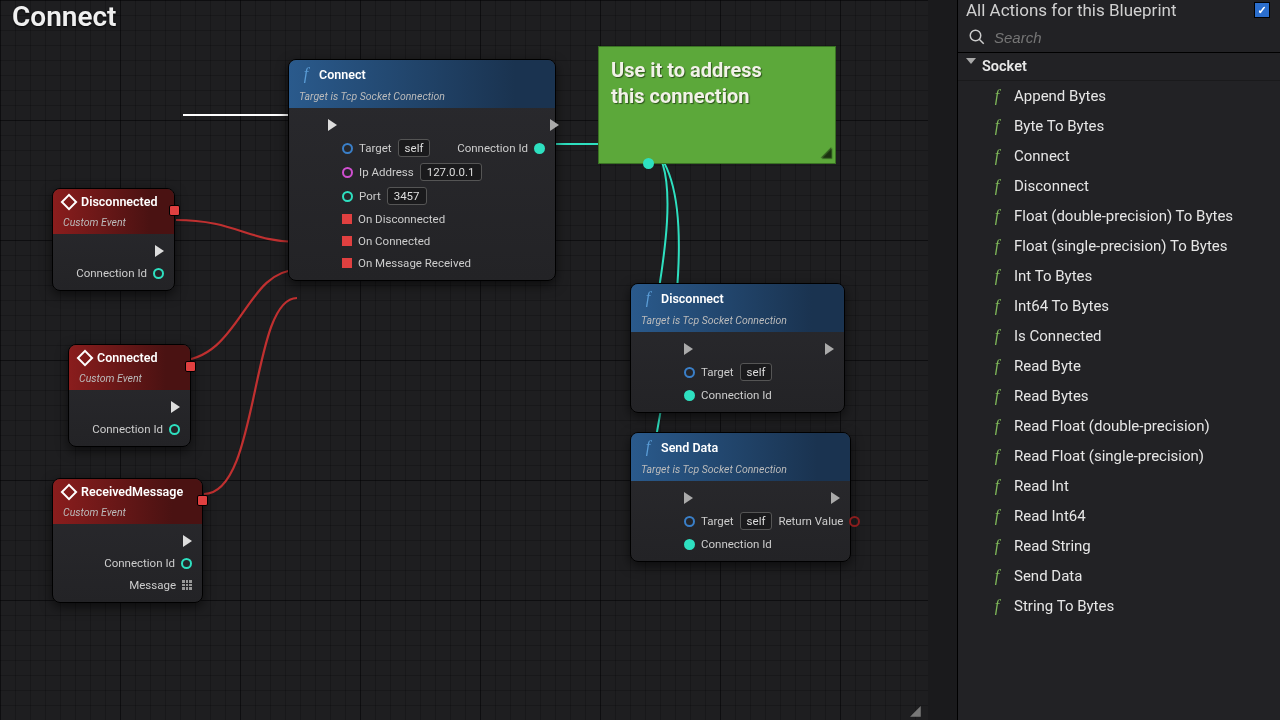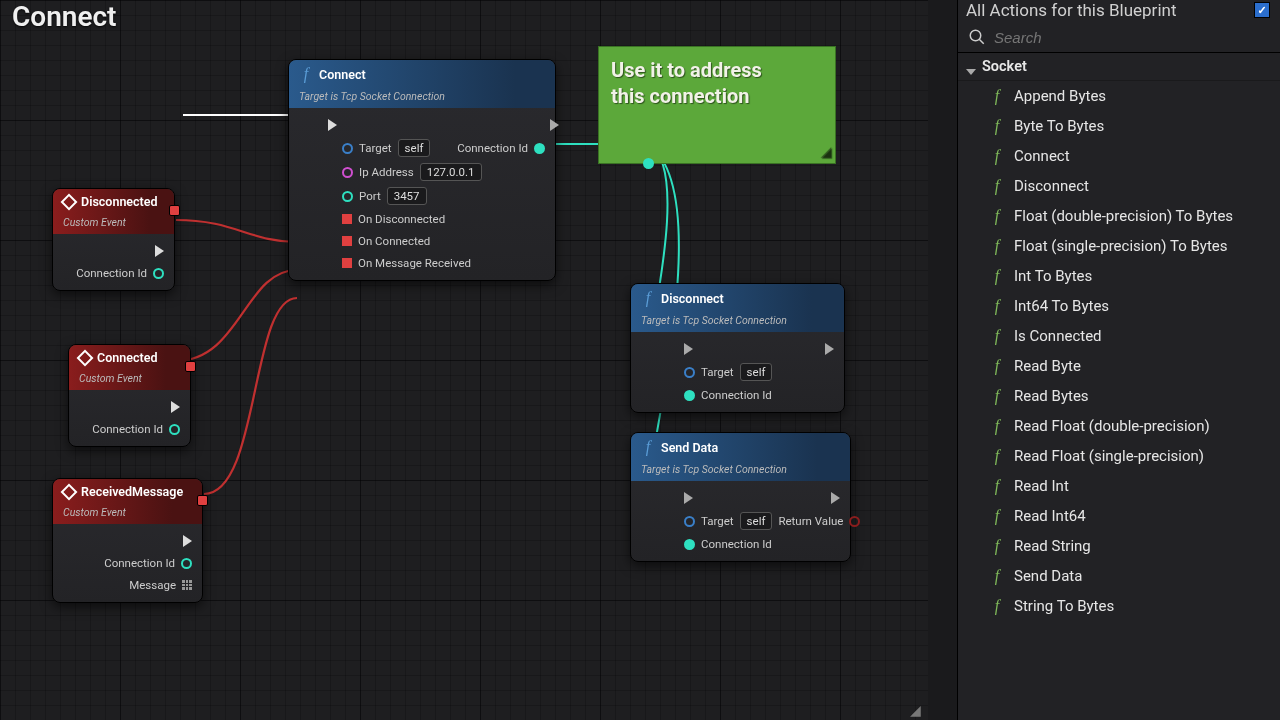--- a/index.html
+++ b/index.html
@@ -192,21 +192,21 @@
   .search-row input {
     flex: 1;
     background: transparent;
     border: none;
     outline: none;
     color: #ccc;
     font-size: 15px;
     font-style: italic;
   }
   .category-row {
-    display: flex; align-items: flex-end; gap: 6px;
+    display: flex; align-items: flex-start; gap: 6px;
     padding: 5px 8px;
     font-size: 14.5px;
     font-weight: 600;
     color: #e8e8e8;
     border-bottom: 1px solid #1a1a1c;
   }
   .caret-down {
     width: 0; height: 0;
     border-left: 5px solid transparent;
     border-right: 5px solid transparent;

